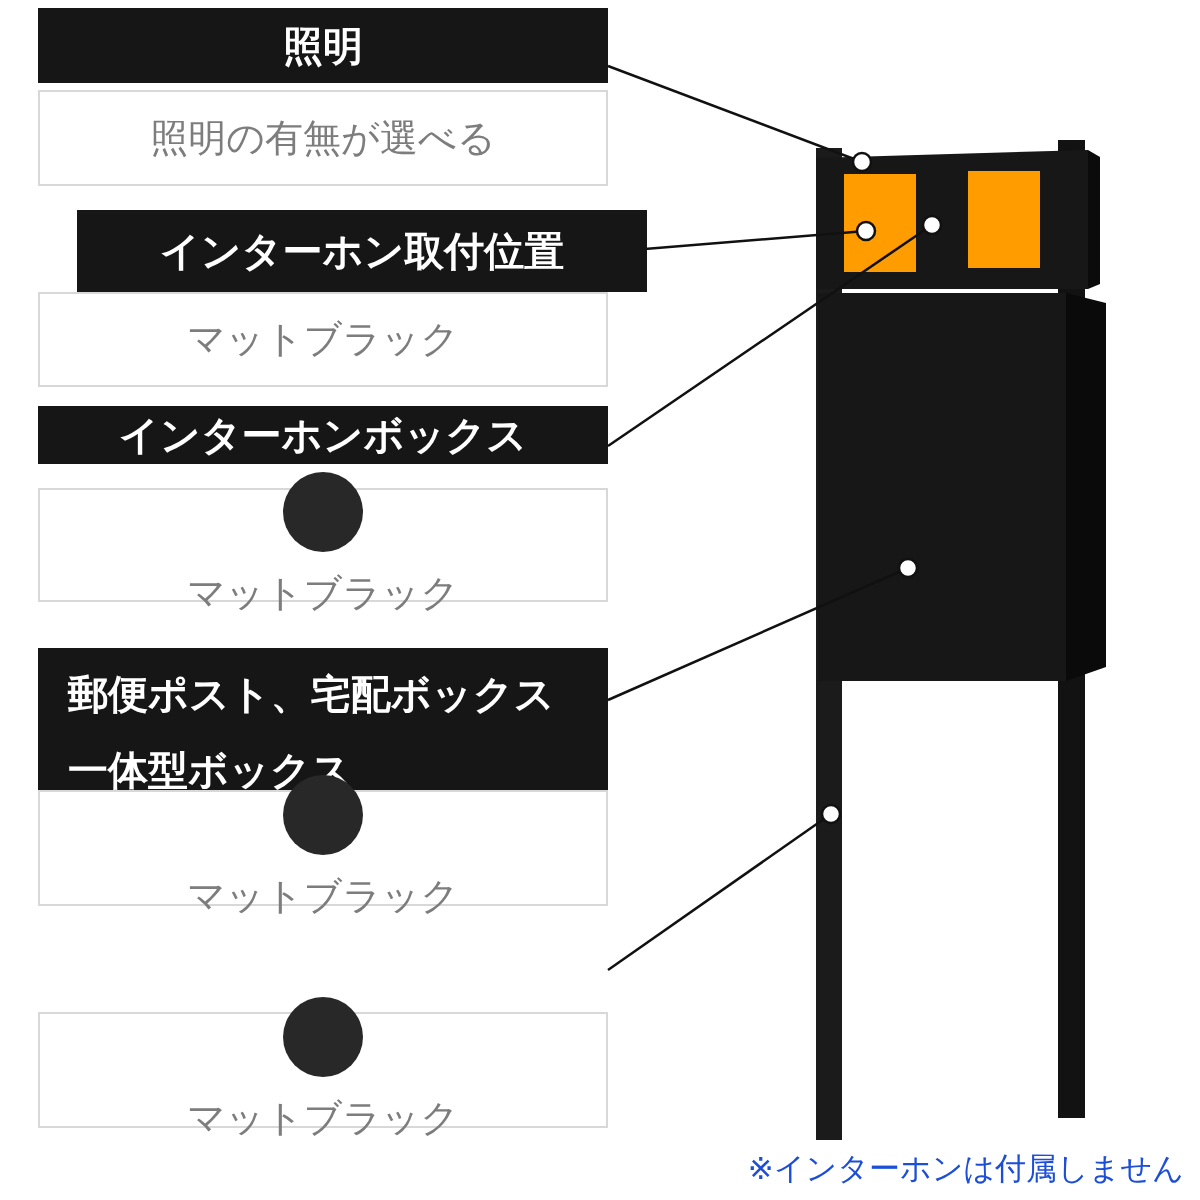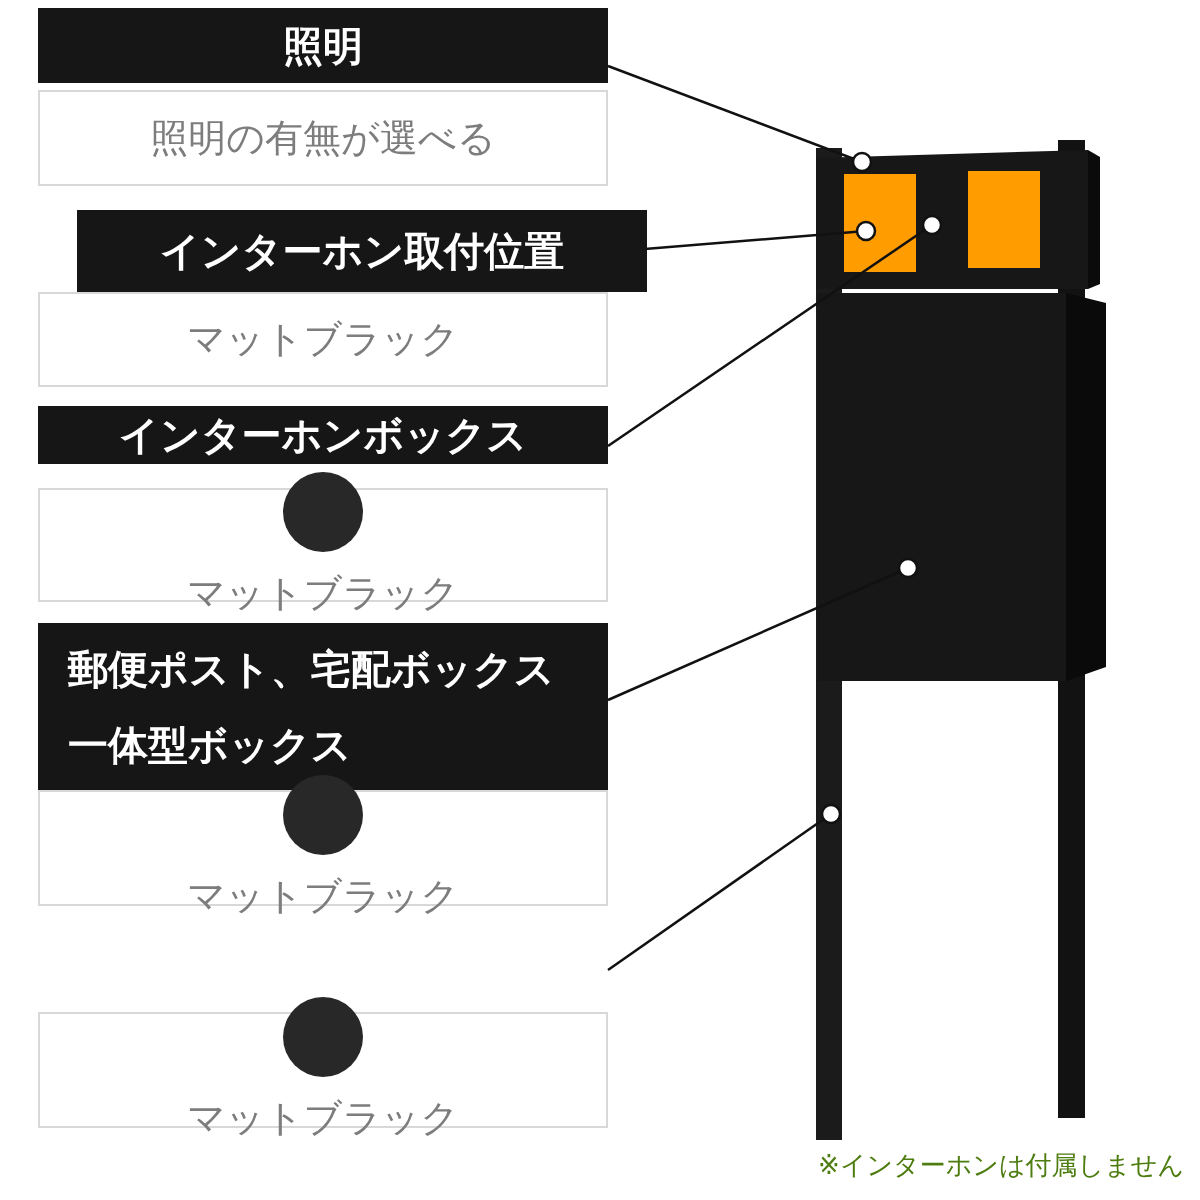--- a/index.html
+++ b/index.html
@@ -27,31 +27,31 @@
     display:flex; align-items:center; justify-content:center;
   }
 
   
   #hdr1 { top:8px;    height:75px; }
   #bdy1 { top:90px;   height:96px; }
   #hdr2 { top:210px;  height:82px;margin-left:39px; }
   #bdy2 { top:292px;  height:95px; }
   #hdr3 { top:406px;  height:58px; }
   #bdy3 { top:488px;  height:114px; }
-  #hdr4 { top:623px;  height:168px; justify-content:flex-start; padding-left:30px; text-align:left; }
+  #hdr4 { top:648px;  height:168px; justify-content:flex-start; padding-left:30px; text-align:left; }
   #bdy4 { top:790px;  height:116px; }
   #hdr5 { top:932px;  height:80px; }
   #bdy5 { top:1012px; height:116px; }
 
   .swatch-row { display:flex; align-items:center; gap:16px;flex-direction:column; }
   .swatch { width:80px; height:80px; display:block; }
 
   .footnote {
     position:absolute; top:1148px; right:16px;
-    font-size:26px; color:#4d7c0f;
+    font-size:31px; color:#1d4ed8;
   }
 </style>
 </head>
 <body>
 
 <div class="canvas">
 
   <svg class="art" width="1200" height="1200" viewBox="0 0 1200 1200">
     <g>
       <rect x="816" y="148" width="26" height="992" fill="#1b1b1b"></rect>

